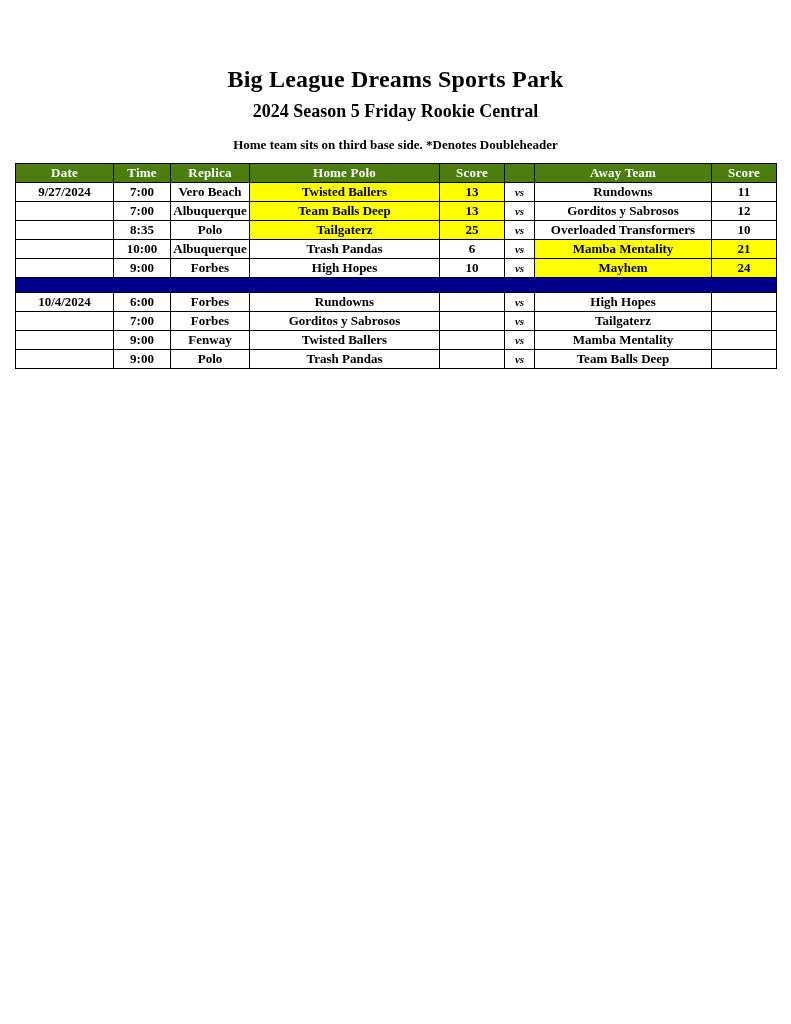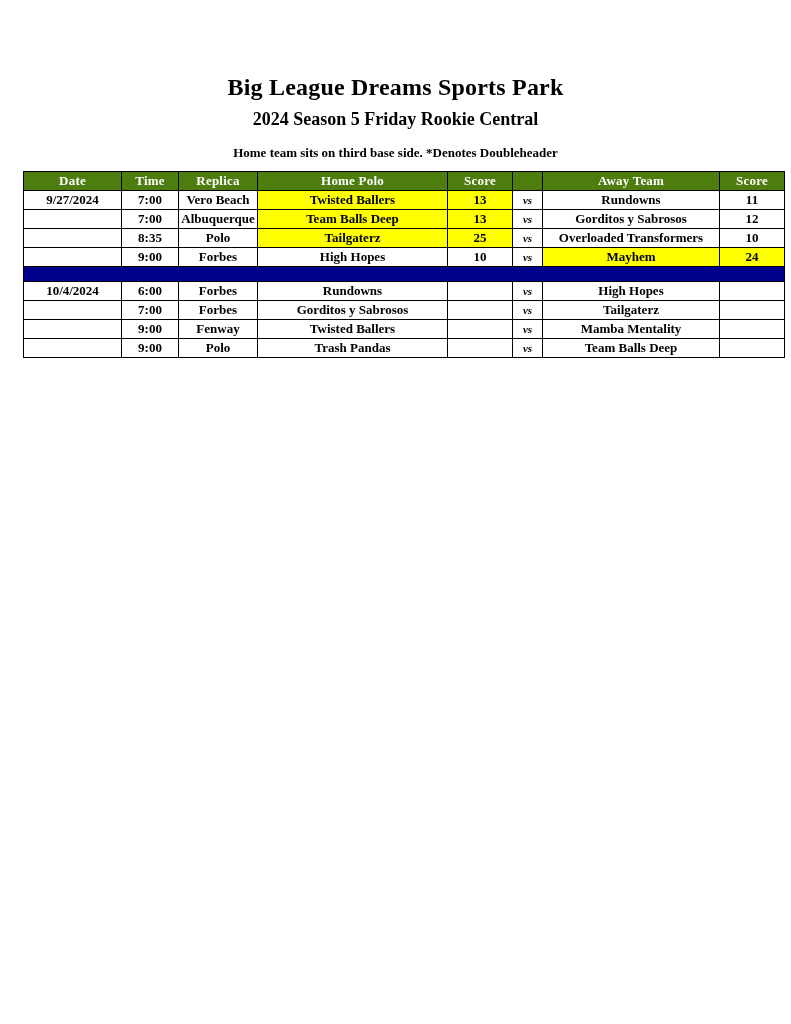--- a/index.html
+++ b/index.html
@@ -10,21 +10,21 @@
   body {
     width: 791px;
     height: 1024px;
     font-family: "Liberation Serif", serif;
     color: #000000;
     position: relative;
   }
   .page {
     width: 791px;
     height: 1024px;
-    padding: 8px;
+    padding: 0;
     box-sizing: border-box;
   }
   .header {
     text-align: center;
     padding-top: 64px;
   }
   .title {
     font-family: "Liberation Serif", serif;
     font-weight: bold;
     font-size: 24px;
@@ -160,20 +160,30 @@
             <td>8:35</td>
             <td>Polo</td>
             <td class="hl">Tailgaterz</td>
             <td class="hl">25</td>
             <td class="vs">vs</td>
             <td>Overloaded Transformers</td>
             <td>10</td>
           </tr>
           <tr>
             <td></td>
+            <td>10:00</td>
+            <td>Albuquerque</td>
+            <td>Trash Pandas</td>
+            <td>6</td>
+            <td class="vs">vs</td>
+            <td class="hl">Mamba Mentality</td>
+            <td class="hl">21</td>
+          </tr>
+          <tr>
+            <td></td>
             <td>9:00</td>
             <td>Forbes</td>
             <td>High Hopes</td>
             <td>10</td>
             <td class="vs">vs</td>
             <td class="hl">Mayhem</td>
             <td class="hl">24</td>
           </tr>
           <tr class="spacer">
             <td colspan="8"></td>

